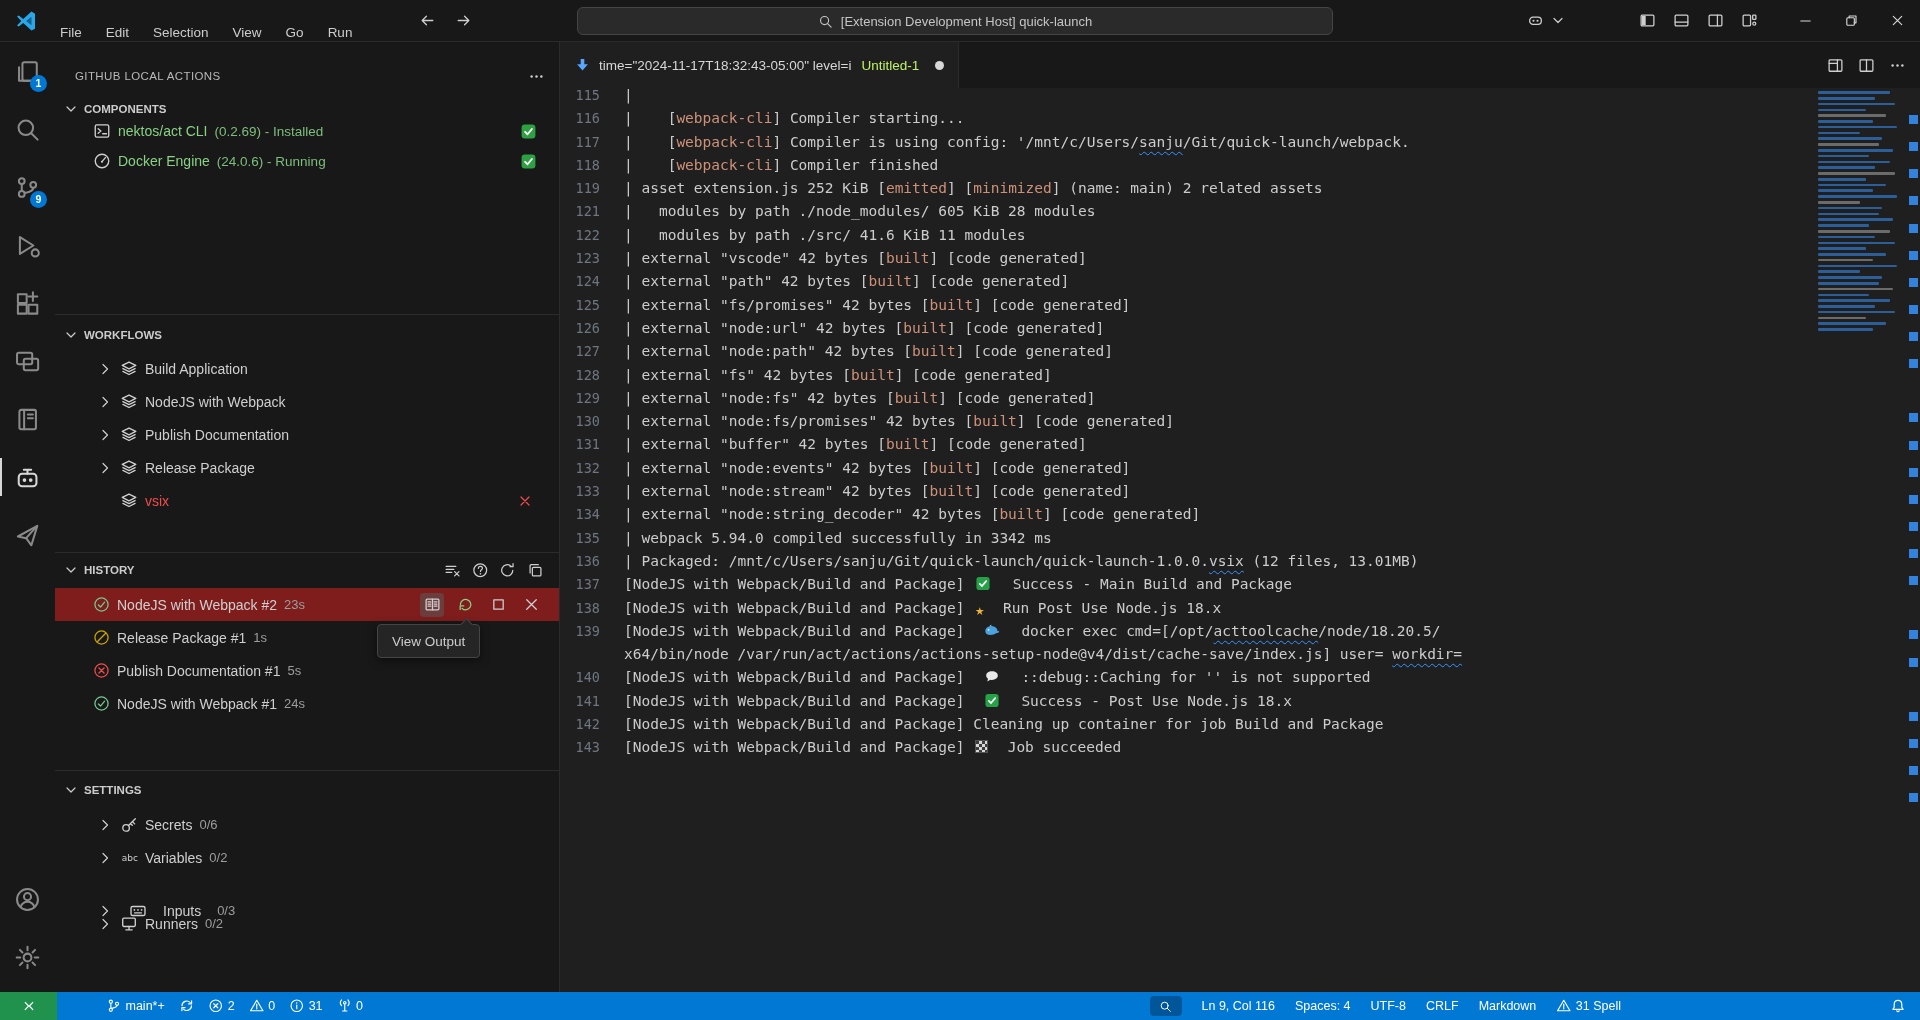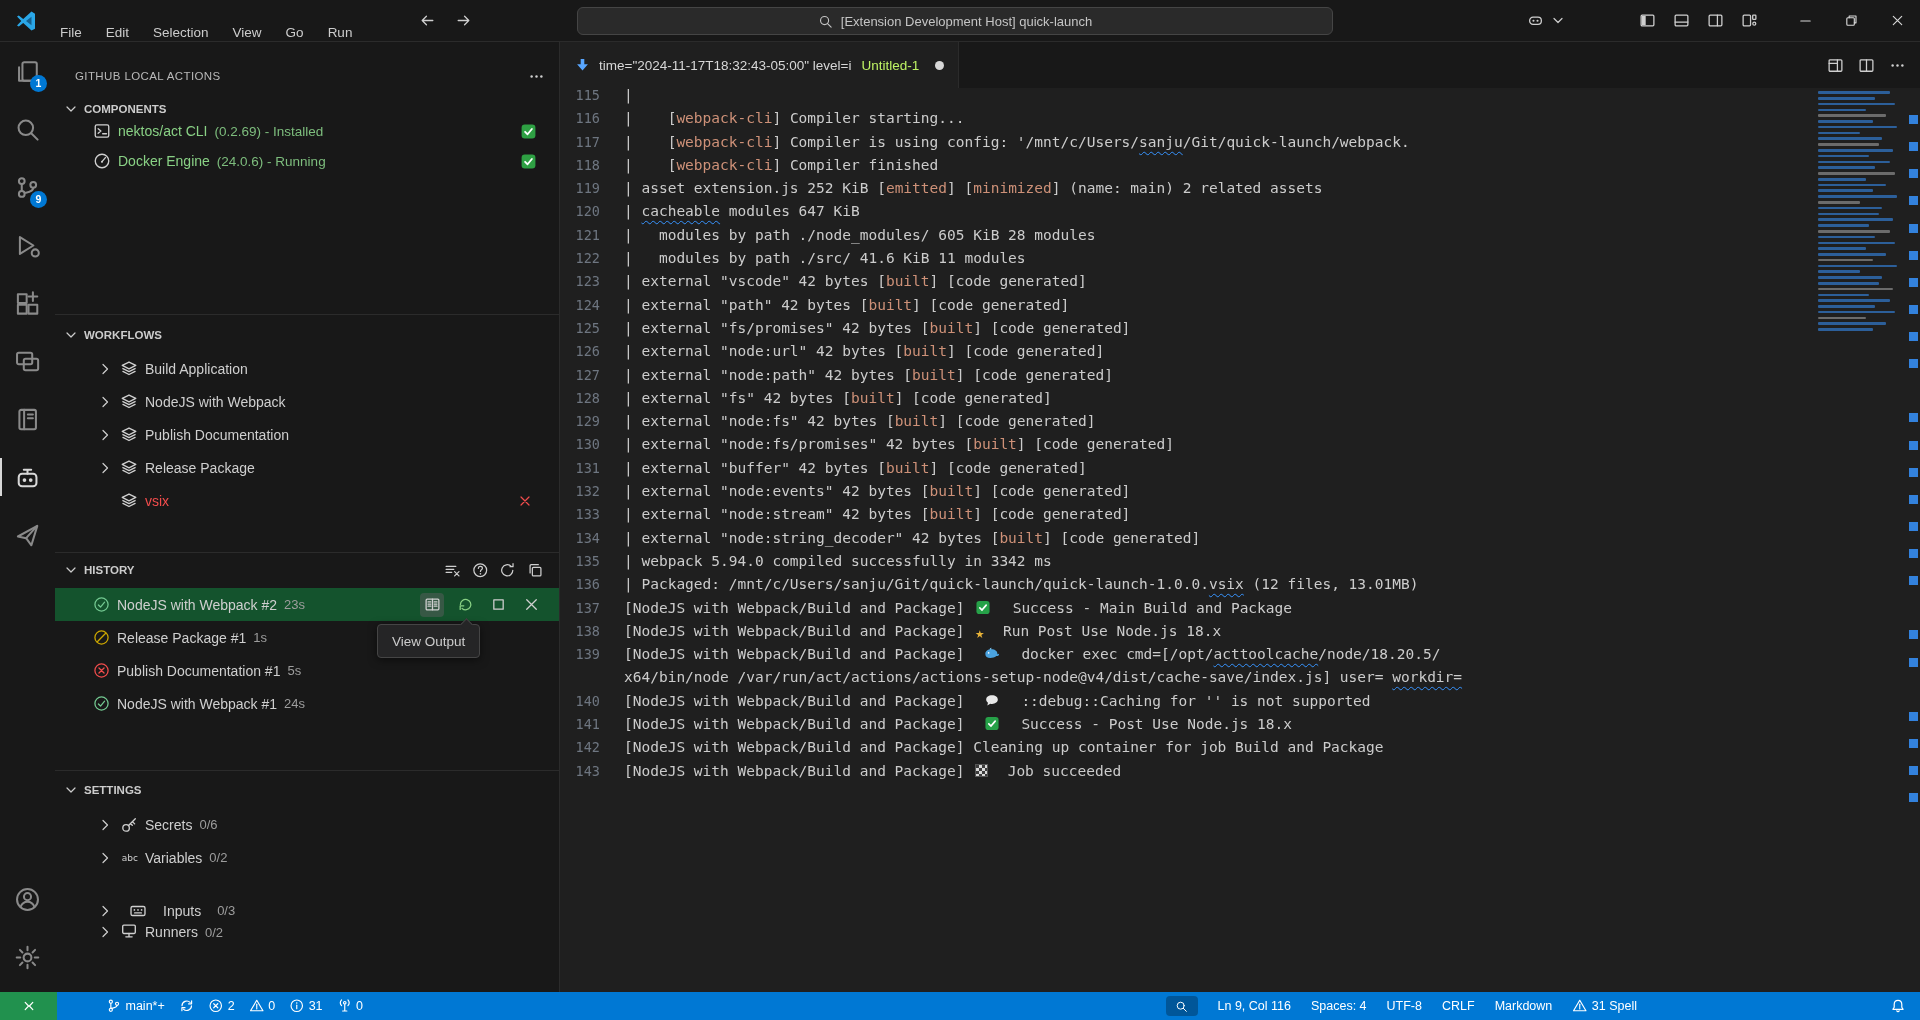--- a/index.html
+++ b/index.html
@@ -61,21 +61,21 @@
   .green { color:#89d185; }
   .green-dim { color:#7dbd7d; font-size:13.5px; }
   .dim { color:#9d9d9d; font-size:13px; }
   .red-text { color:#f14c4c; }
   .chev-sp { width:16px; height:16px; flex:0 0 auto; }
   .row-check { position:absolute; right:22px; width:17px; height:17px; }
   .row-x { position:absolute; right:26px; width:16px; height:16px; color:#f14c4c; }
   .hrow-actions { position:absolute; right:16px; display:flex; align-items:center; gap:9px; color:#d0d0d0; }
   .hrow-actions .act { width:24px; height:24px; display:flex; align-items:center; justify-content:center; border-radius:4px; }
   .hrow-actions .act .ic { width:17px; height:17px; }
-  .hovered-bg { background:#14532d; }
+  .hovered-bg { background:#7f1d1d; }
   .act-hover { background:rgba(90,93,94,.5); }
 
   .tooltip { position:absolute; left:322px; top:582px; height:34px; padding:0 14px;
     background:#252526; border:1px solid #454545; border-radius:4px; display:flex; align-items:center;
     font-size:13.5px; color:#ccc; z-index:30; box-shadow:0 2px 8px rgba(0,0,0,.5); }
   .tooltip::before { content:""; position:absolute; top:-5px; left:84px; width:8px; height:8px;
     background:#252526; border-left:1px solid #454545; border-top:1px solid #454545; transform:rotate(45deg); }
 
   
   .editor { position:absolute; left:560px; top:0; width:1360px; height:950px; background:#1f1f1f; }
@@ -109,21 +109,21 @@
   .ruler-mark { position:absolute; right:2px; width:9px; height:9px; background:#3794ff; opacity:.85; }
 
   
   .statusbar { position:absolute; left:0; top:992px; width:1920px; height:28px; background:#0078d4;
     color:#fff; display:flex; align-items:center; font-size:12.5px; }
   .sb-remote { width:57px; height:28px; background:#21914e; display:flex; align-items:center; justify-content:center; }
   .sb-remote .ic { width:16px; height:16px; }
   .sb-item { display:flex; align-items:center; gap:4px; padding:0 7px; height:28px; }
   .sb-item .ic { width:15.5px; height:15.5px; }
   .sb-left { display:flex; align-items:center; margin-left:42px; }
-  .sb-right { position:absolute; right:276px; top:0; height:28px; display:flex; align-items:center; gap:6px; }
+  .sb-right { position:absolute; right:292px; top:0; height:28px; display:flex; align-items:center; gap:6px; }
   .sb-bell { position:absolute; right:6px; top:0; height:28px; display:flex; align-items:center; padding:0 8px; }
   .sb-bell .ic { width:16px; height:16px; }
   .zoom-box { background:rgba(0,0,0,.28); border-radius:4px; width:32px; height:20px;
     display:flex; align-items:center; justify-content:center; }
   .zoom-box .ic { width:13px; height:13px; }
 
   .ic { display:block; }
 </style>
 </head>
 <body>
@@ -603,21 +603,21 @@
                 <rect x="1.8" y="4" width="12.4" height="8" rx="1.4"></rect>
                 <circle cx="4.8" cy="7" r=".75" fill="currentColor" stroke="none"></circle>
                 <circle cx="8" cy="7" r=".75" fill="currentColor" stroke="none"></circle>
                 <circle cx="11.2" cy="7" r=".75" fill="currentColor" stroke="none"></circle>
                 <path d="M5 9.7h6"></path>
               </svg>
             </span>
             <span>Inputs</span>
             <span class="dim">0/3</span>
           </div>
-          <div class="srow" style="top: 865px; height: 33px; padding-left: 42px; align-items: flex-end;">
+          <div class="srow" style="top: 865px; height: 33px; padding-left: 42px;">
             <span class="chev-sp">
               <svg class="ic " viewBox="0 0 16 16" fill="none" stroke="currentColor" stroke-width="1.2" stroke-linecap="round" stroke-linejoin="round">
                 <path d="M6 3.5L10.5 8 6 12.5"></path>
               </svg>
             </span>
             <span style="width:18px;height:18px;color:#cfcfcf">
               <svg class="ic " viewBox="0 0 16 16" fill="none" stroke="currentColor" stroke-width="1.2" stroke-linecap="round" stroke-linejoin="round">
                 <rect x="2.4" y="2.8" width="11.2" height="7.4" rx="1"></rect>
                 <path d="M5.2 13.2h5.6M8 10.2v3"></path>
               </svg>
@@ -663,21 +663,20 @@
             </span>
           </div>
       </div>
       <div class="code-area">
         <div class="code-lines" id="codeLines">
             <div class="code-line"><span class="ln">115</span><span class="ctext"><span class="seg ">|</span></span></div>
             <div class="code-line"><span class="ln">116</span><span class="ctext"><span class="seg ">|    [</span><span class="seg o">webpack-cli</span><span class="seg ">] Compiler starting...</span></span></div>
             <div class="code-line"><span class="ln">117</span><span class="ctext"><span class="seg ">|    [</span><span class="seg o">webpack-cli</span><span class="seg ">] Compiler is using config: '/mnt/c/Users/</span><span class="seg u">sanju</span><span class="seg ">/Git/quick-launch/webpack.</span></span></div>
             <div class="code-line"><span class="ln">118</span><span class="ctext"><span class="seg ">|    [</span><span class="seg o">webpack-cli</span><span class="seg ">] Compiler finished</span></span></div>
             <div class="code-line"><span class="ln">119</span><span class="ctext"><span class="seg ">| asset extension.js 252 KiB [</span><span class="seg o">emitted</span><span class="seg ">] [</span><span class="seg o">minimized</span><span class="seg ">] (name: main) 2 related assets</span></span></div>
-            <div class="code-line"><span class="ln">120</span><span class="ctext"><span class="seg ">| </span><span class="seg u">cacheable</span><span class="seg "> modules 647 KiB</span></span></div>
             <div class="code-line"><span class="ln">121</span><span class="ctext"><span class="seg ">|   modules by path ./node_modules/ 605 KiB 28 modules</span></span></div>
             <div class="code-line"><span class="ln">122</span><span class="ctext"><span class="seg ">|   modules by path ./src/ 41.6 KiB 11 modules</span></span></div>
             <div class="code-line"><span class="ln">123</span><span class="ctext"><span class="seg ">| external "vscode" 42 bytes [</span><span class="seg o">built</span><span class="seg ">] [code generated]</span></span></div>
             <div class="code-line"><span class="ln">124</span><span class="ctext"><span class="seg ">| external "path" 42 bytes [</span><span class="seg o">built</span><span class="seg ">] [code generated]</span></span></div>
             <div class="code-line"><span class="ln">125</span><span class="ctext"><span class="seg ">| external "fs/promises" 42 bytes [</span><span class="seg o">built</span><span class="seg ">] [code generated]</span></span></div>
             <div class="code-line"><span class="ln">126</span><span class="ctext"><span class="seg ">| external "node:url" 42 bytes [</span><span class="seg o">built</span><span class="seg ">] [code generated]</span></span></div>
             <div class="code-line"><span class="ln">127</span><span class="ctext"><span class="seg ">| external "node:path" 42 bytes [</span><span class="seg o">built</span><span class="seg ">] [code generated]</span></span></div>
             <div class="code-line"><span class="ln">128</span><span class="ctext"><span class="seg ">| external "fs" 42 bytes [</span><span class="seg o">built</span><span class="seg ">] [code generated]</span></span></div>
             <div class="code-line"><span class="ln">129</span><span class="ctext"><span class="seg ">| external "node:fs" 42 bytes [</span><span class="seg o">built</span><span class="seg ">] [code generated]</span></span></div>
             <div class="code-line"><span class="ln">130</span><span class="ctext"><span class="seg ">| external "node:fs/promises" 42 bytes [</span><span class="seg o">built</span><span class="seg ">] [code generated]</span></span></div>

